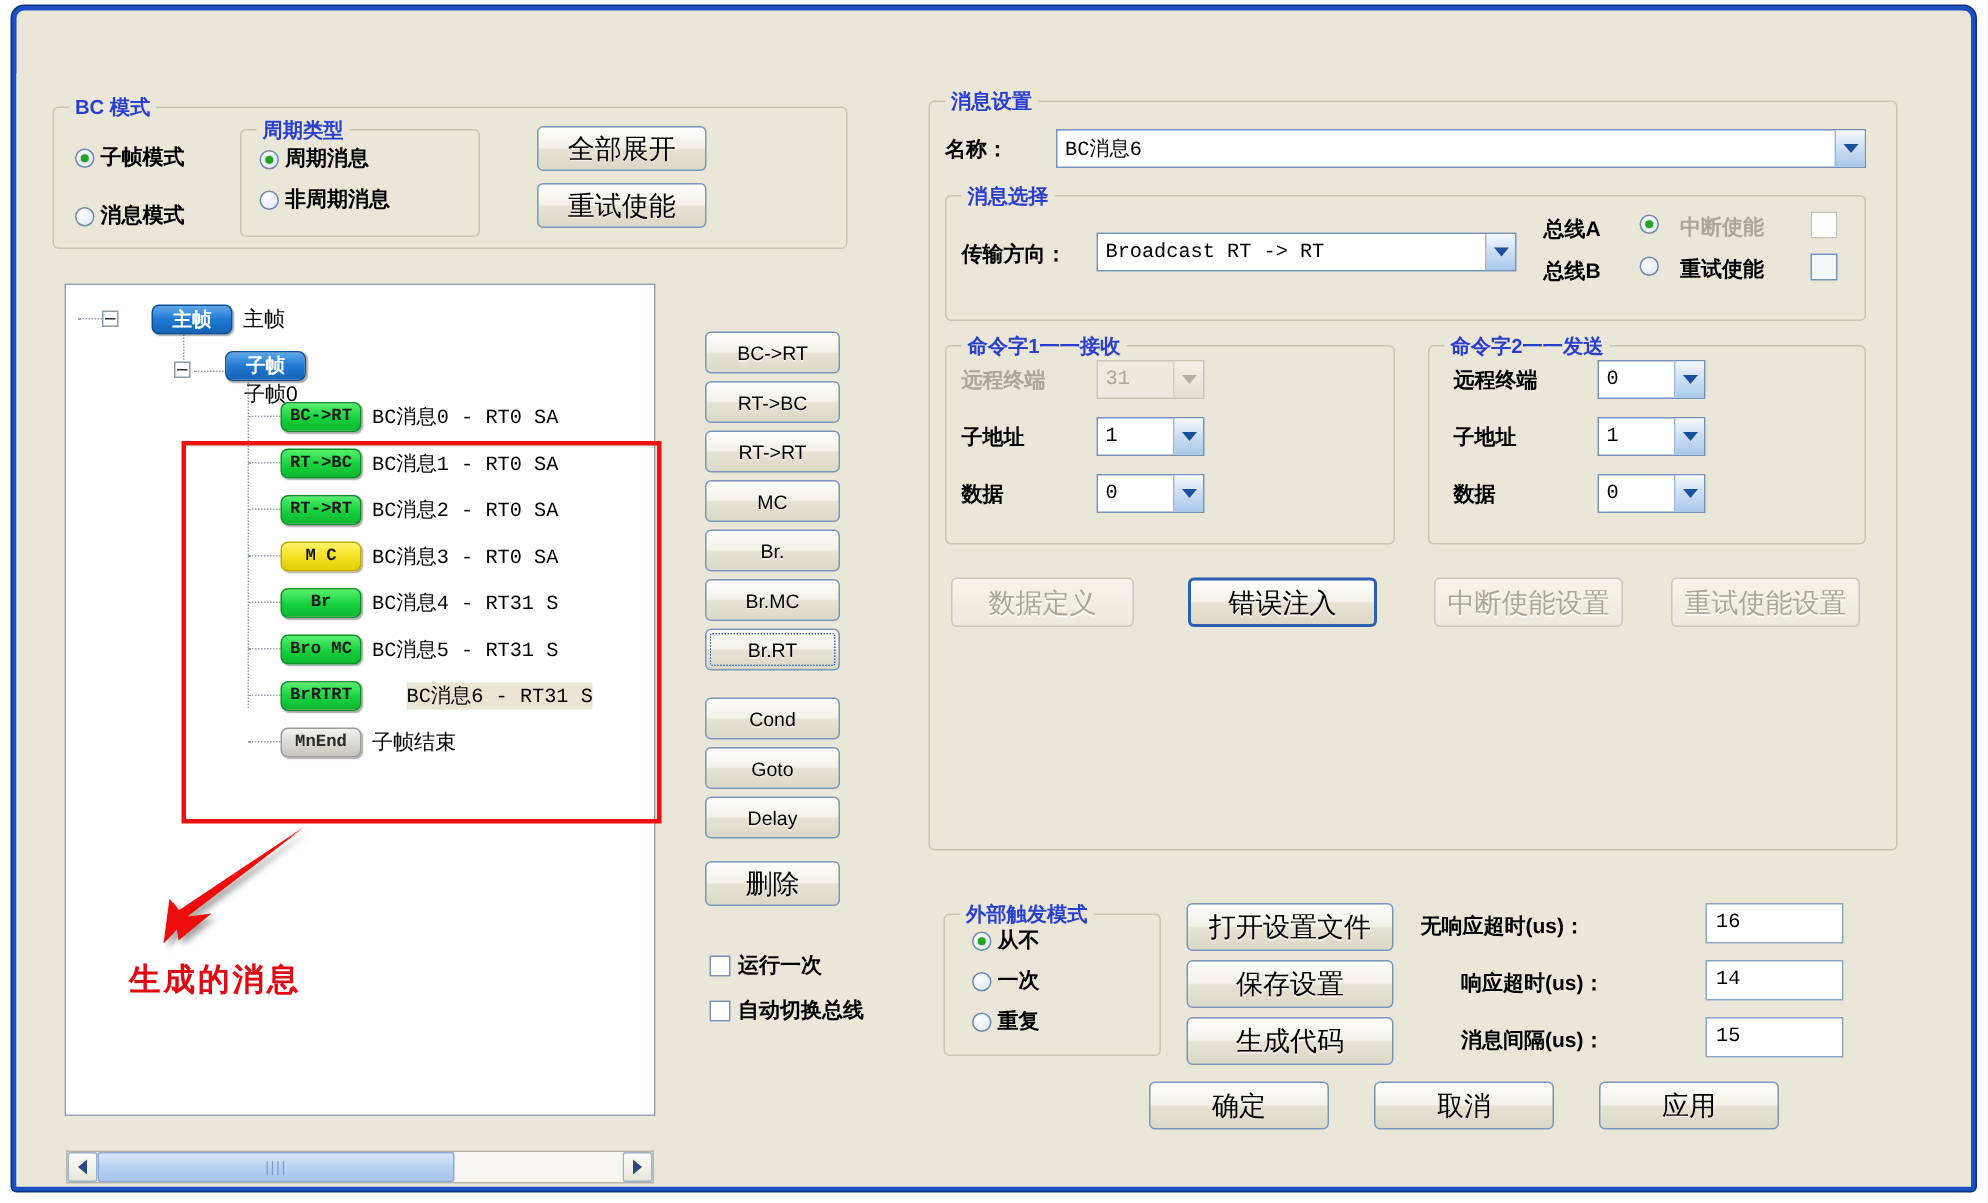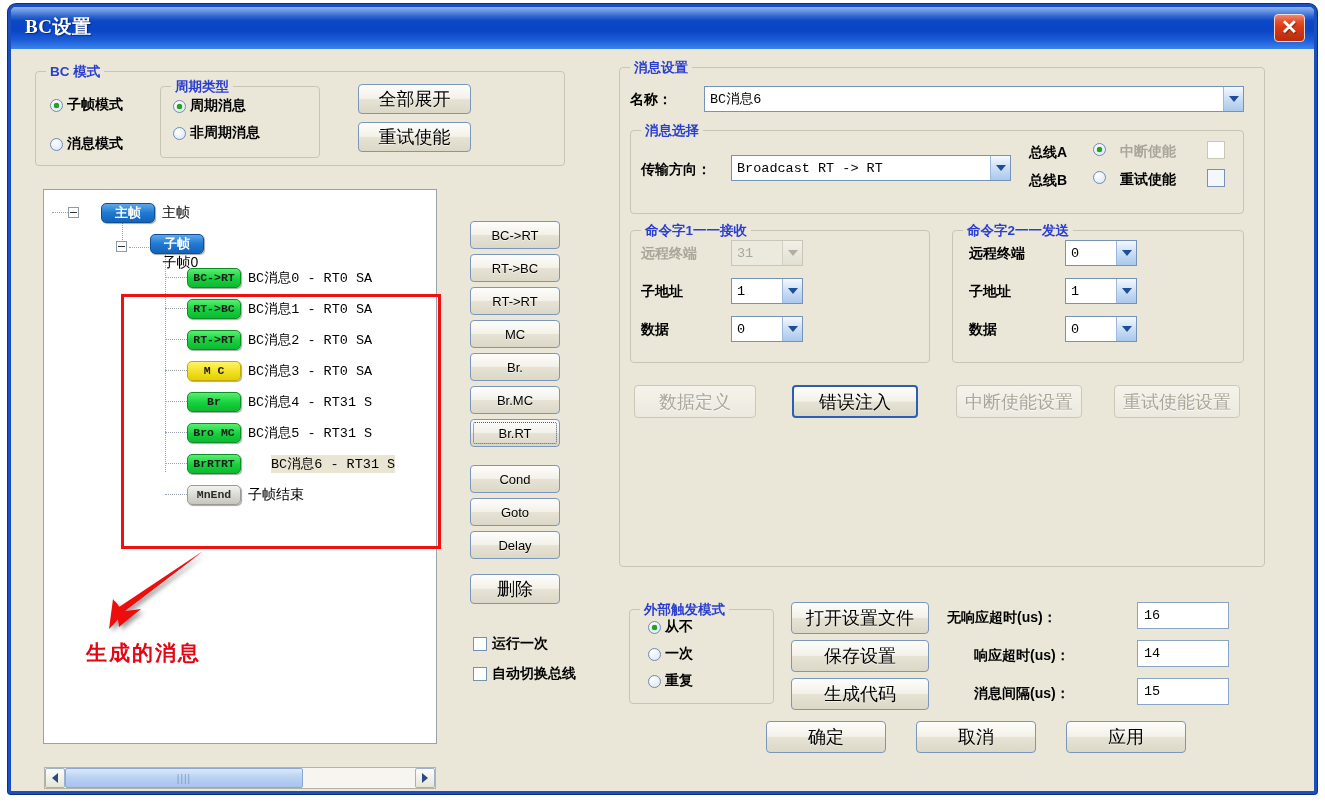--- a/index.html
+++ b/index.html
@@ -240,26 +240,20 @@
     border:1px solid #8aa9d6;box-sizing:border-box;border-radius:2px;
     display:flex;align-items:center;justify-content:center;cursor:pointer;
   }
   #sthumb .grip{font-size:10px;color:#7e9bc6;letter-spacing:1px;}
 </style>
 </head>
 <body>
 
 <div id="window">
 
-  <div id="titlebar">
-    <div id="title-text">BC设置</div>
-    <div id="close-btn">
-      <div class="x">✕</div>
-    </div>
-  </div>
 
   <div id="client">
 
     <div class="group" style="left:24px;top:22px;width:530px;height:95px;">
       <div class="gtitle">BC 模式</div>
 
       <div class="radio on" style="left:14px;top:24px;">
         <span class="rdot"></span>
         <span class="rlabel">子帧模式</span>
       </div>

